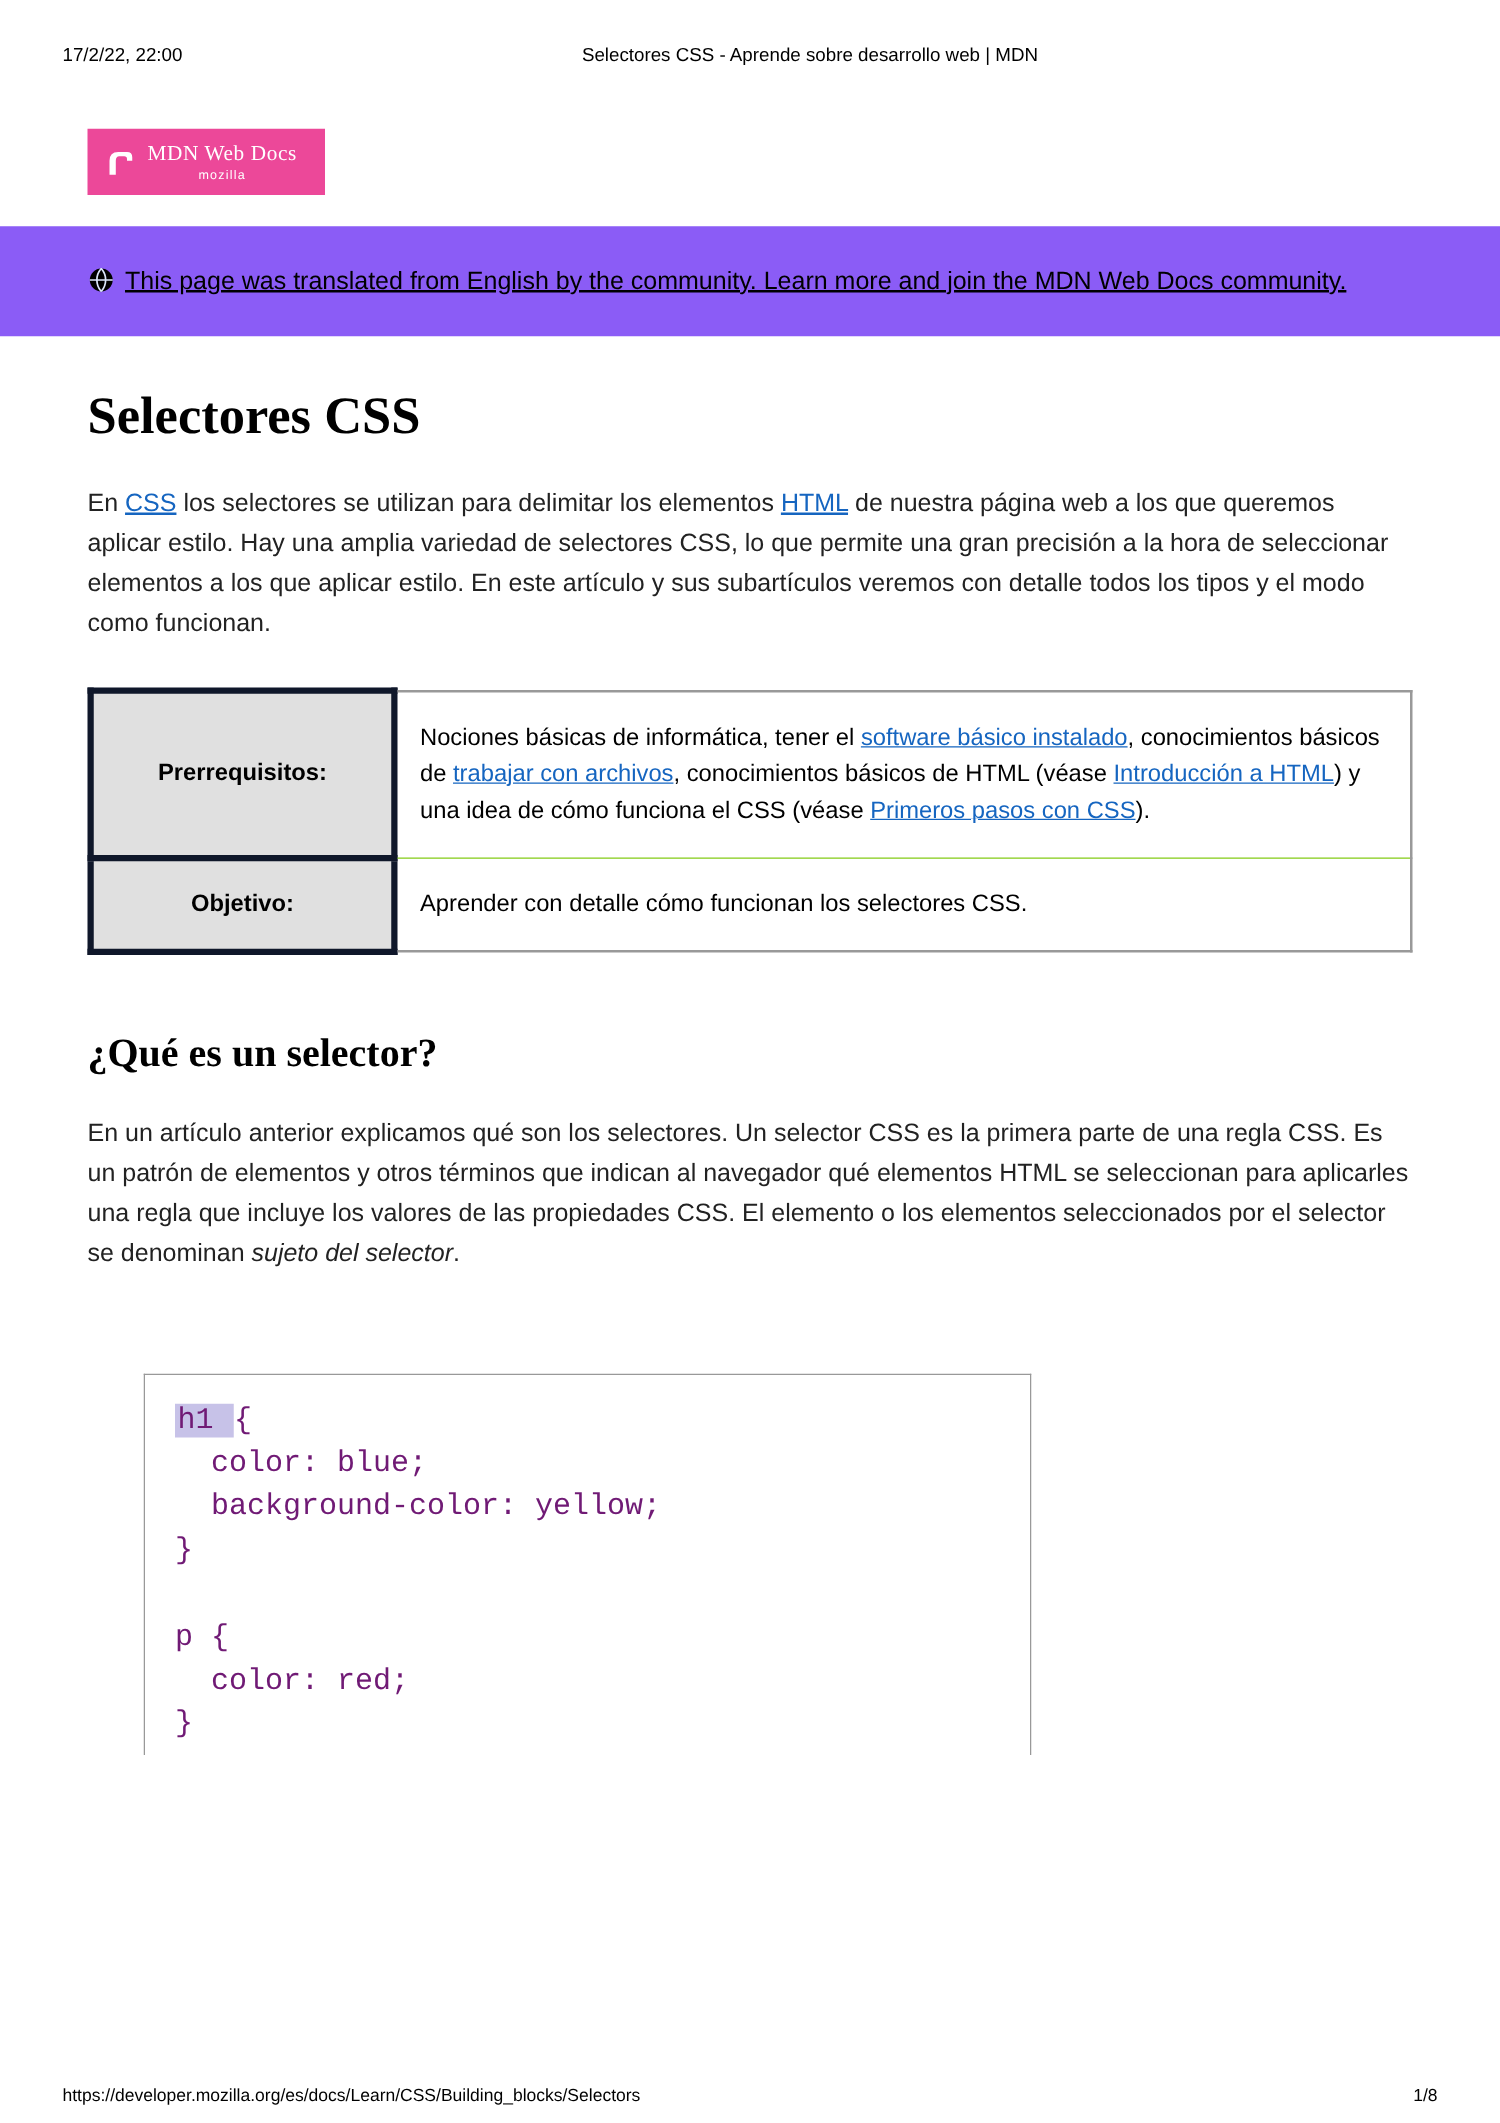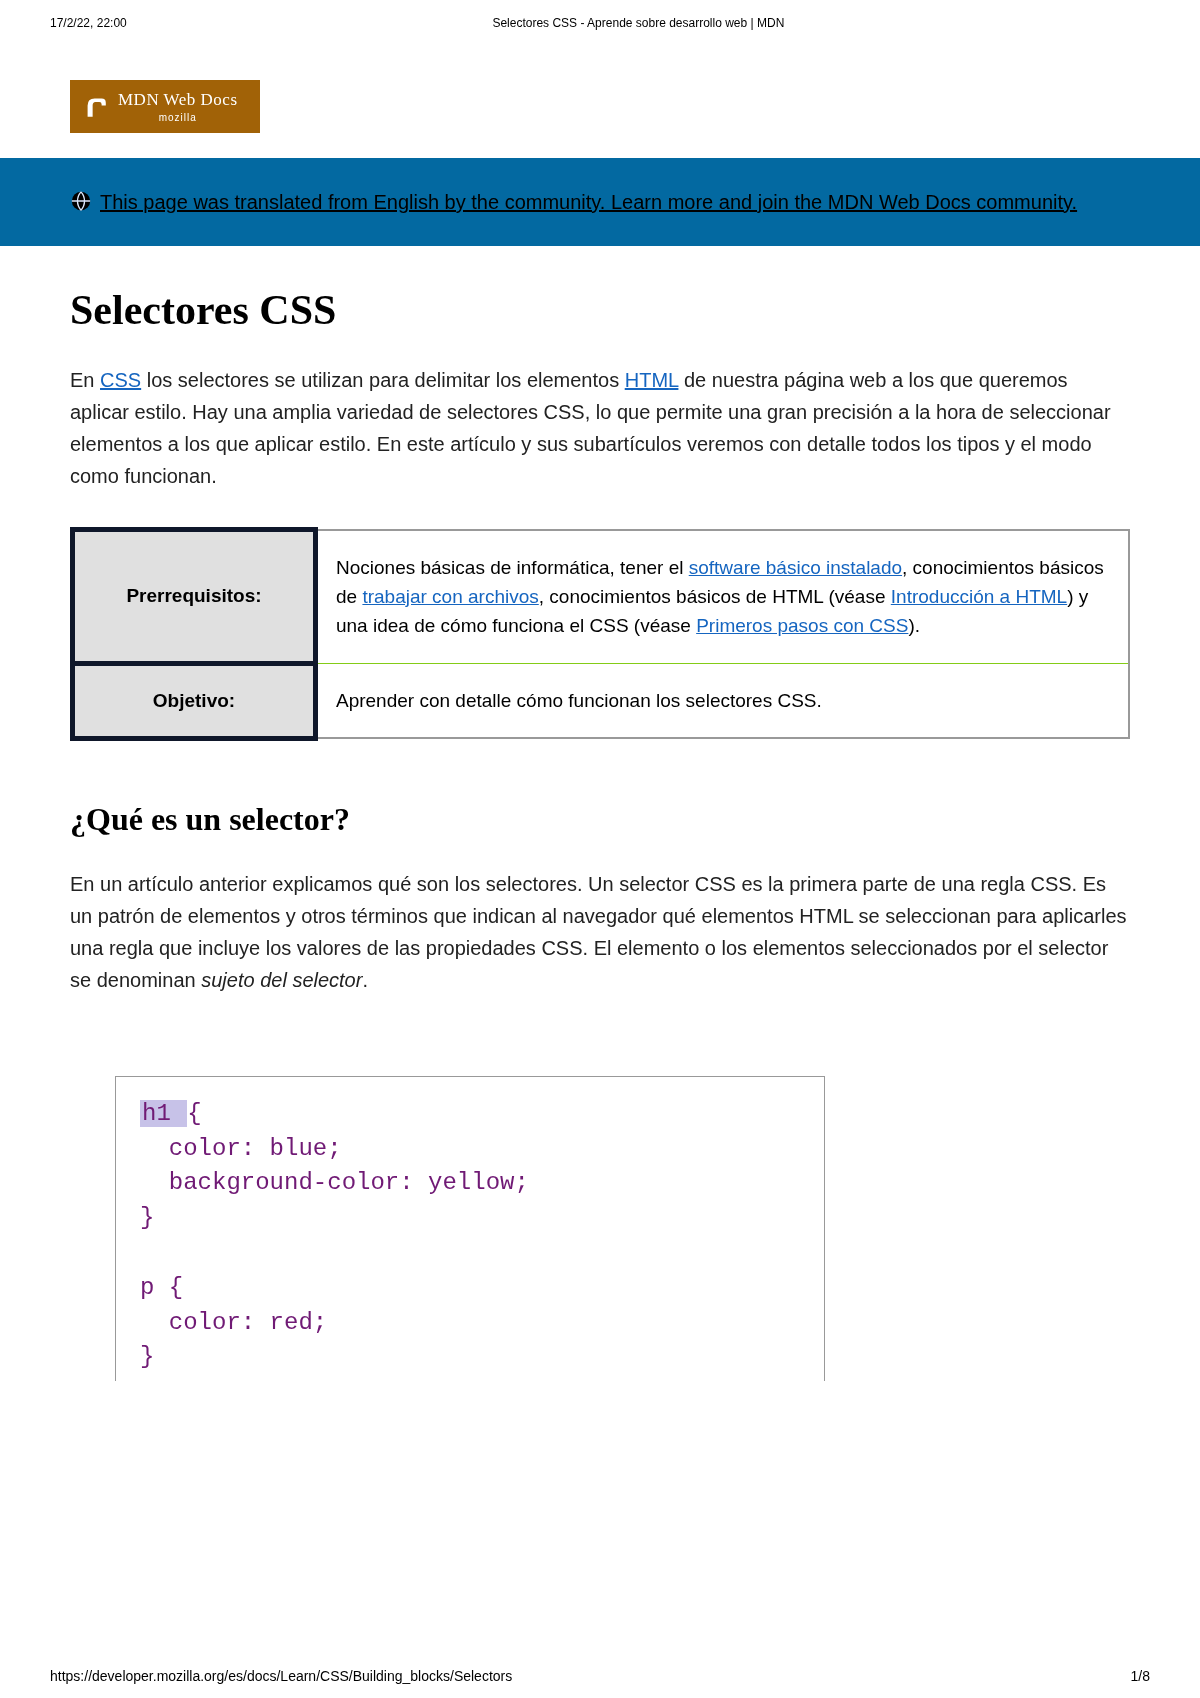--- a/index.html
+++ b/index.html
@@ -10,30 +10,30 @@
     body {
       font-family: Arial, Helvetica, sans-serif;
       background: #ffffff;
       width: 1200px;
       min-height: 1698px;
       position: relative;
     }
     .print-header {
       display: flex;
       justify-content: space-between;
-      padding: 16px 50px 10px 50px;
-      font-size: 12px;
+      padding: 36px 50px 10px 50px;
+      font-size: 15px;
       color: #000;
     }
     .content-wrap {
       padding: 0 70px;
     }
     .logo-box {
       display: inline-block;
-      background: #a16207;
+      background: #ec4899;
       color: #fff;
       padding: 10px 22px 10px 12px;
       margin-top: 40px;
       margin-bottom: 25px;
       position: relative;
     }
     .logo-inner {
       display: flex;
       align-items: center;
       gap: 8px;
@@ -48,21 +48,21 @@
       text-align: center;
       letter-spacing: 1px;
       margin-top: 2px;
     }
     .dino-icon {
       width: 28px;
       height: 28px;
       fill: #fff;
     }
     .banner {
-      background: #0369a1;
+      background: #8b5cf6;
       margin: 0 -70px;
       padding: 28px 70px;
     }
     .banner-content {
       display: flex;
       align-items: flex-start;
       gap: 8px;
       font-size: 20px;
       line-height: 1.6;
     }

